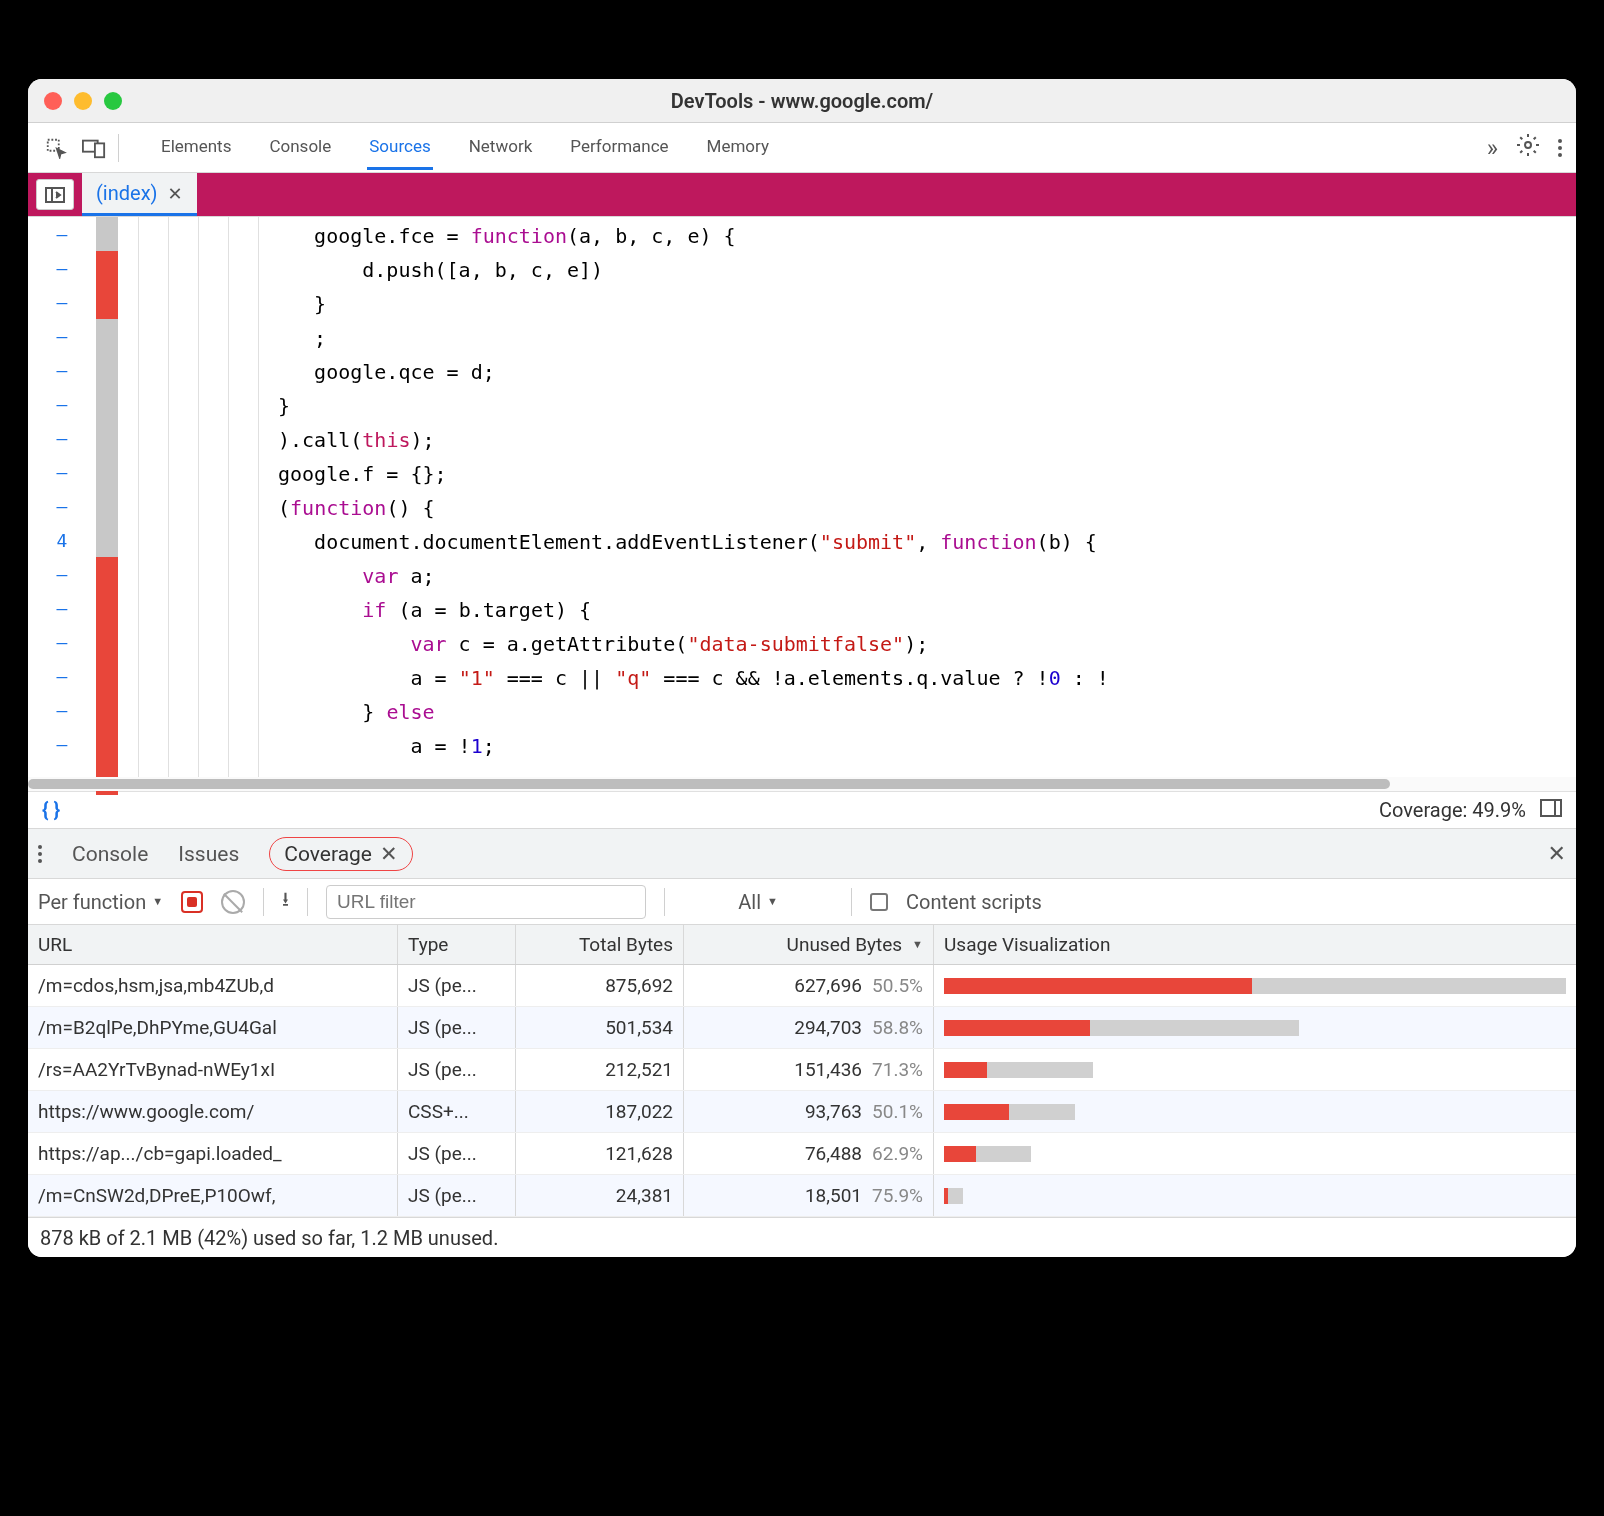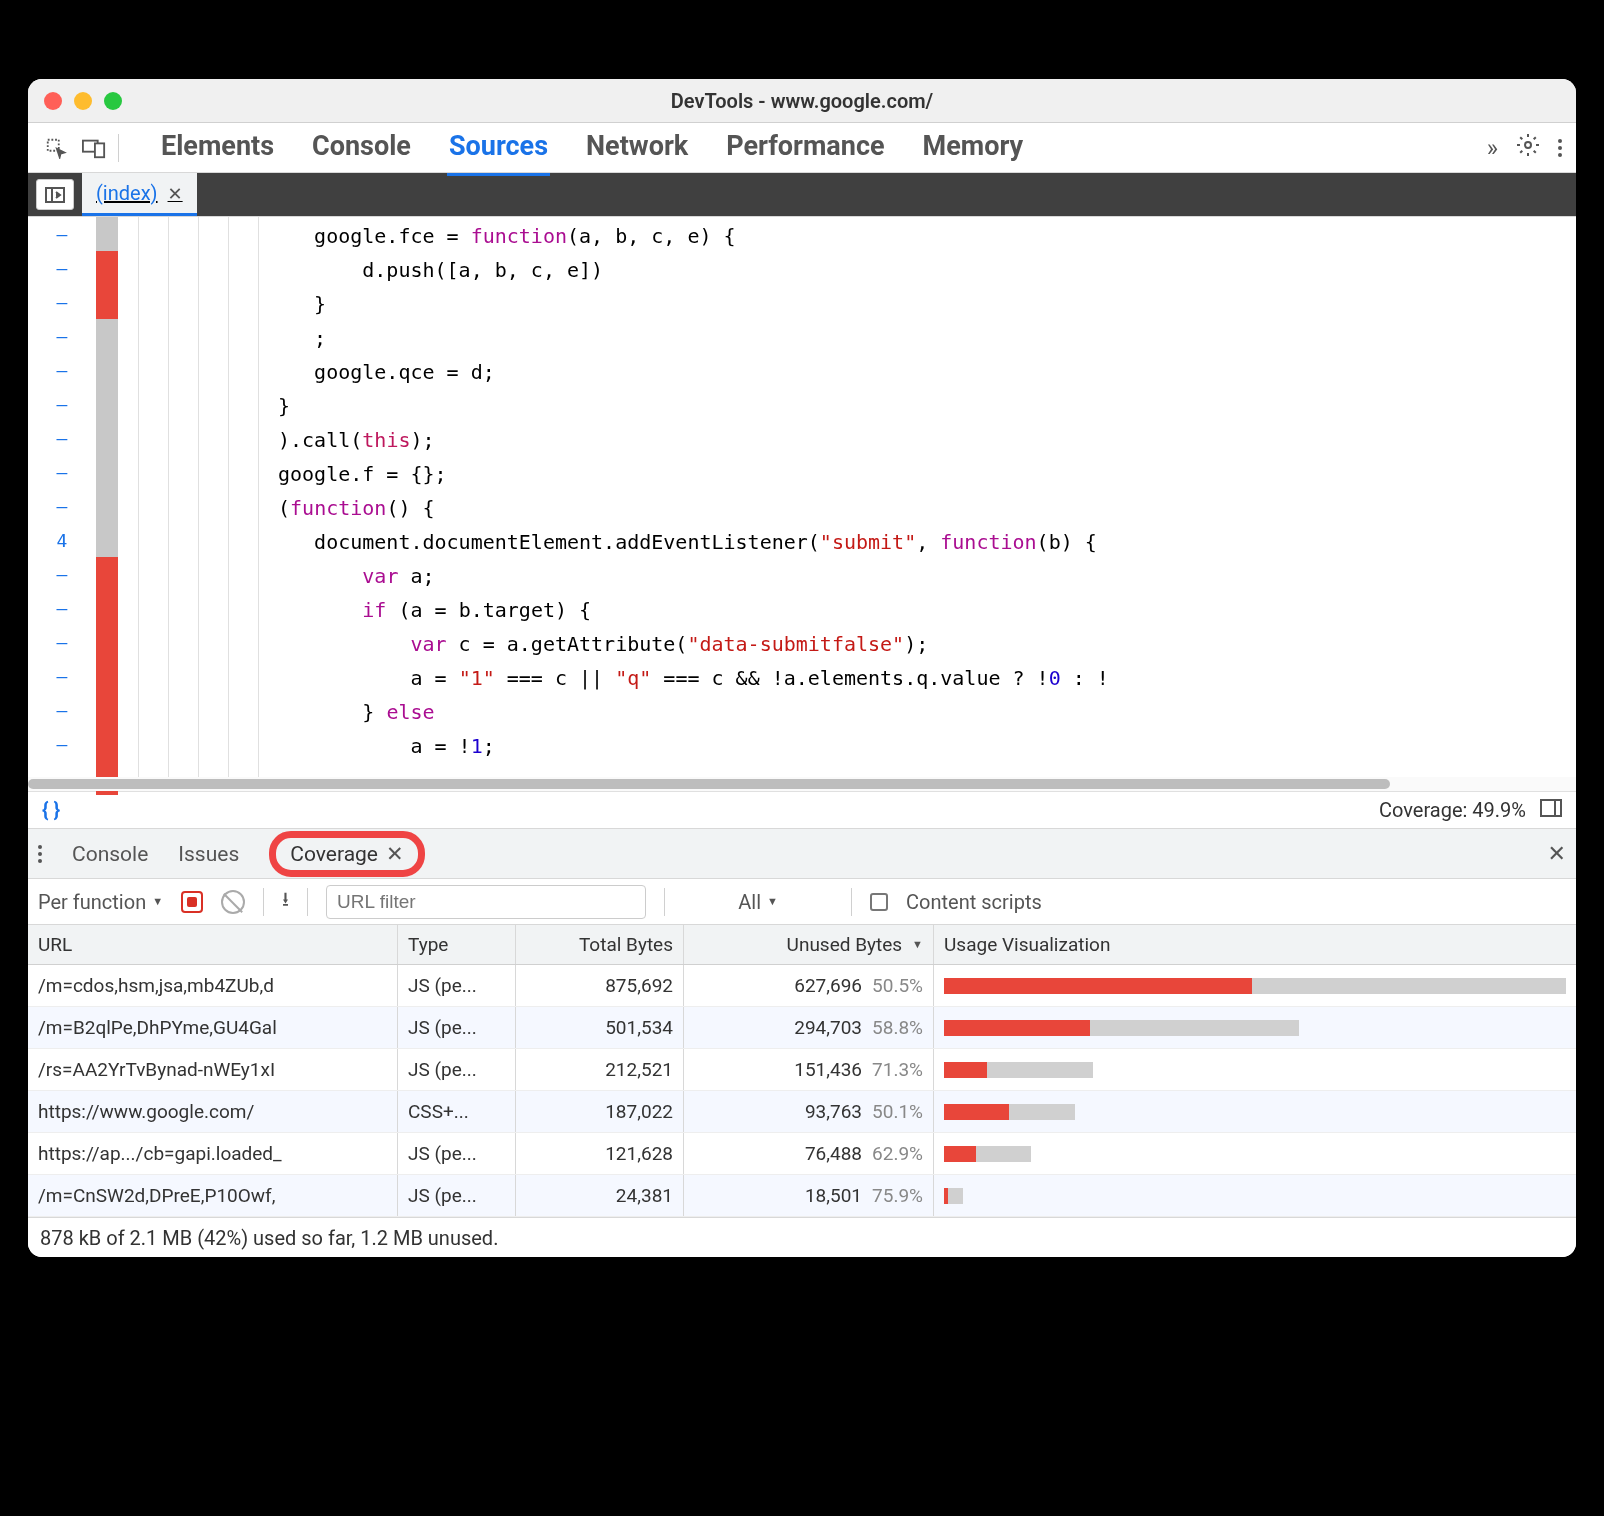--- a/index.html
+++ b/index.html
@@ -8,24 +8,24 @@
 .titlebar { height: 44px; background: #f0f0f0; display: flex; align-items: center; padding: 0 16px; border-bottom: 1px solid #d0d0d0; position: relative; }
 .traffic { display: flex; gap: 12px; }
 .tl { width: 18px; height: 18px; border-radius: 50%; }
 .tl.red { background: #ff5f57; }
 .tl.yellow { background: #febc2e; }
 .tl.green { background: #28c840; }
 .title { position: absolute; left: 0; right: 0; text-align: center; font-size: 20px; font-weight: 600; color: #333; pointer-events: none; }
 .toolbar { height: 50px; background: #fff; display: flex; align-items: center; padding: 0 14px; border-bottom: 1px solid #d8d8d8; gap: 10px; }
 .tb-icon { width: 28px; height: 28px; display: flex; align-items: center; justify-content: center; color: #555; }
 .tabs-main { display: flex; gap: 34px; margin-left: 30px; flex: 1; }
-.tab-main { font-size: 27px; color: #555; padding: 11px 2px; cursor: pointer; border-bottom: 3px solid transparent; font-weight: bold; }
+.tab-main { font-size: 17px; color: #555; padding: 11px 2px; cursor: pointer; border-bottom: 3px solid transparent; }
 .tab-main.active { color: #1a73e8; border-bottom-color: #1a73e8; }
 .tb-right { display: flex; align-items: center; gap: 18px; color: #555; font-size: 24px; }
-.filetabs { height: 44px; background: #404040; display: flex; align-items: stretch; border-bottom: 1px solid #d8d8d8; padding-left: 8px; text-decoration: underline; }
+.filetabs { height: 44px; background: #be185d; display: flex; align-items: stretch; border-bottom: 1px solid #d8d8d8; padding-left: 8px; }
 .sidebar-toggle { width: 38px; display: flex; align-items: center; justify-content: center; border: 1px solid #ccc; border-radius: 3px; margin: 6px 8px 6px 0; background: #fff; }
 .filetab { display: flex; align-items: center; gap: 10px; padding: 0 14px; font-size: 20px; color: #1a73e8; border-bottom: 3px solid #1a73e8; background: #f1f3f4; }
 .filetab .close { color: #555; font-size: 18px; }
 .editor { display: flex; height: 560px; background: #fff; position: relative; }
 .gutter { width: 90px; display: flex; }
 .gut-col { flex: 1; }
 .gut-row { height: 34px; display: flex; align-items: center; justify-content: center; font-family: Menlo, monospace; font-size: 18px; color: #1a73e8; }
 .gut-cov { width: 22px; }
 .cov-cell { height: 34px; }
 .cov-red { background: #e8463a; }
@@ -37,21 +37,21 @@
 .this { color: #be185d; }
 .str { color: #c41a16; }
 .num { color: #1c00cf; }
 .scrollbar-h { height: 14px; background: #fafafa; position: relative; }
 .sb-thumb { position: absolute; left: 0; width: 88%; top: 2px; height: 10px; background: #bdbdbd; border-radius: 5px; }
 .statusbar { height: 38px; background: #fff; display: flex; align-items: center; justify-content: space-between; padding: 0 14px; border-top: 1px solid #e0e0e0; border-bottom: 1px solid #d8d8d8; font-size: 20px; }
 .sb-left { color: #1a73e8; font-weight: bold; }
 .sb-right { display: flex; align-items: center; gap: 14px; color: #333; }
 .drawer-tabs { height: 50px; background: #f1f3f4; display: flex; align-items: center; padding: 0 10px; gap: 30px; border-bottom: 1px solid #d8d8d8; }
 .dtab { font-size: 21px; color: #555; cursor: pointer; display: flex; align-items: center; gap: 8px; }
-.dtab.highlighted { border: 7px solid #ef4444; border-radius: 22px; padding: 4px 14px; color: #333; }
+.dtab.highlighted { border: 1px solid #ef4444; border-radius: 22px; padding: 4px 14px; color: #333; }
 .dtab .close { color: #555; }
 .drawer-tabs .spacer { flex: 1; }
 .dots-v { display: flex; flex-direction: column; gap: 3px; }
 .dots-v span { width: 4px; height: 4px; background: #555; border-radius: 50%; }
 .filters { height: 46px; background: #fff; display: flex; align-items: center; padding: 0 10px; gap: 18px; border-bottom: 1px solid #d8d8d8; font-size: 20px; color: #555; }
 .filters .sel { display: flex; align-items: center; gap: 6px; }
 .record { width: 22px; height: 22px; border: 2px solid #d93025; border-radius: 4px; display: flex; align-items: center; justify-content: center; }
 .record::after { content: ""; width: 10px; height: 10px; background: #d93025; border-radius: 2px; }
 .clear { width: 24px; height: 24px; border: 2px solid #aaa; border-radius: 50%; position: relative; }
 .clear::after { content: ""; position: absolute; width: 26px; height: 2px; background: #aaa; top: 10px; left: -3px; transform: rotate(45deg); }

